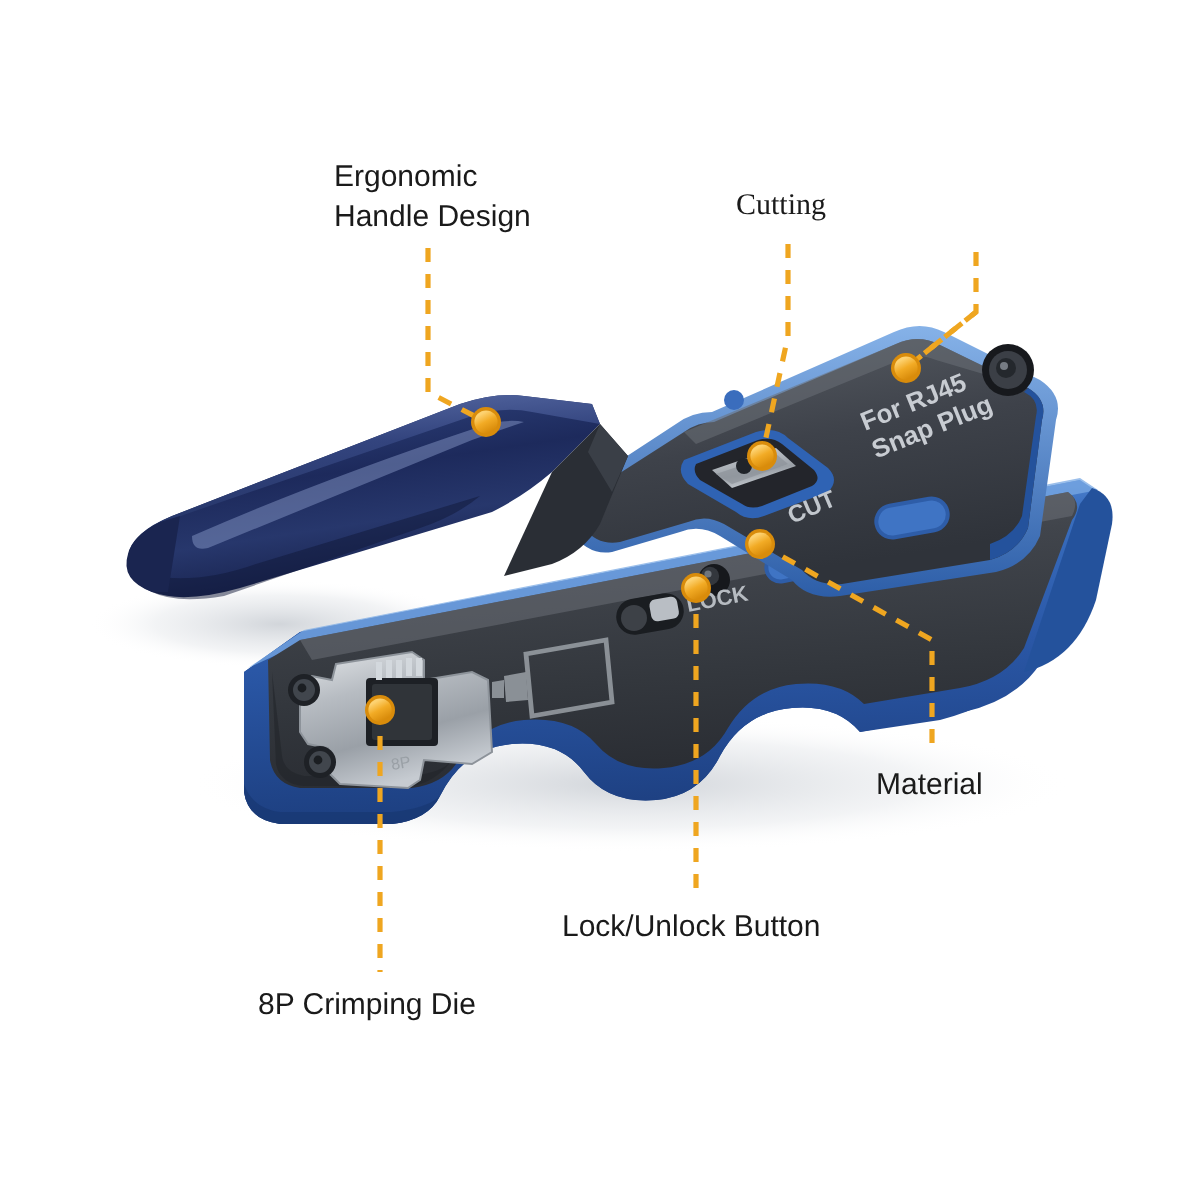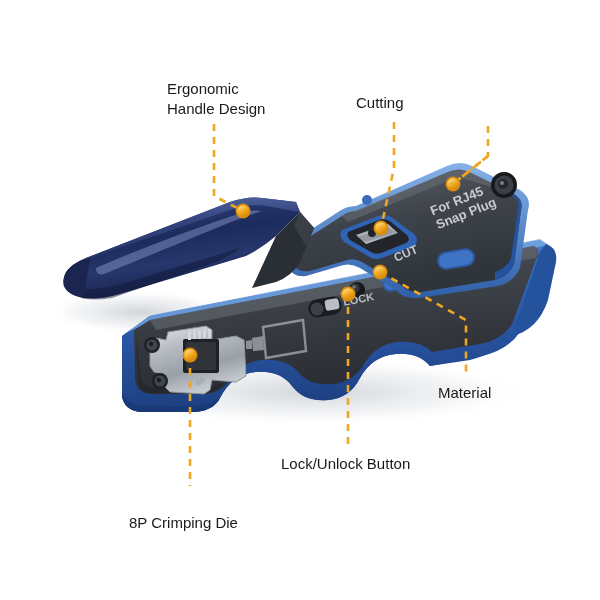--- a/index.html
+++ b/index.html
@@ -24,25 +24,25 @@
   }
   .callout-label {
     position: absolute;
     color: #1a1a1a;
     font-size: 15px;
     line-height: 20px;
     white-space: pre;
     font-family: "Liberation Sans", sans-serif;
   }
   .lbl-ergonomic { left: 167px; top: 79px; }
-  .lbl-cutting   { left: 356px; top: 93px; }
+  .lbl-cutting   { left: 368px; top: 93px; font-family: Liberation Serif, serif; }
   .lbl-carbon    { left: 453px; top: 91px; }
   .lbl-stripping { left: 438px; top: 383px; }
   .lbl-lock      { left: 281px; top: 454px; text-align: right; }
-  .lbl-crimp     { left: 129px; top: 493px; margin-top: 20px; }
+  .lbl-crimp     { left: 129px; top: 493px; }
 </style>
 </head>
 <body>
 
 <div id="stage">
 
   <svg id="art" viewBox="0 0 600 600" xmlns="http://www.w3.org/2000/svg">
     <defs>
       <linearGradient id="gHandle" x1="0" y1="0" x2="0.35" y2="1">
         <stop offset="0%" stop-color="#3b4f87"></stop>

